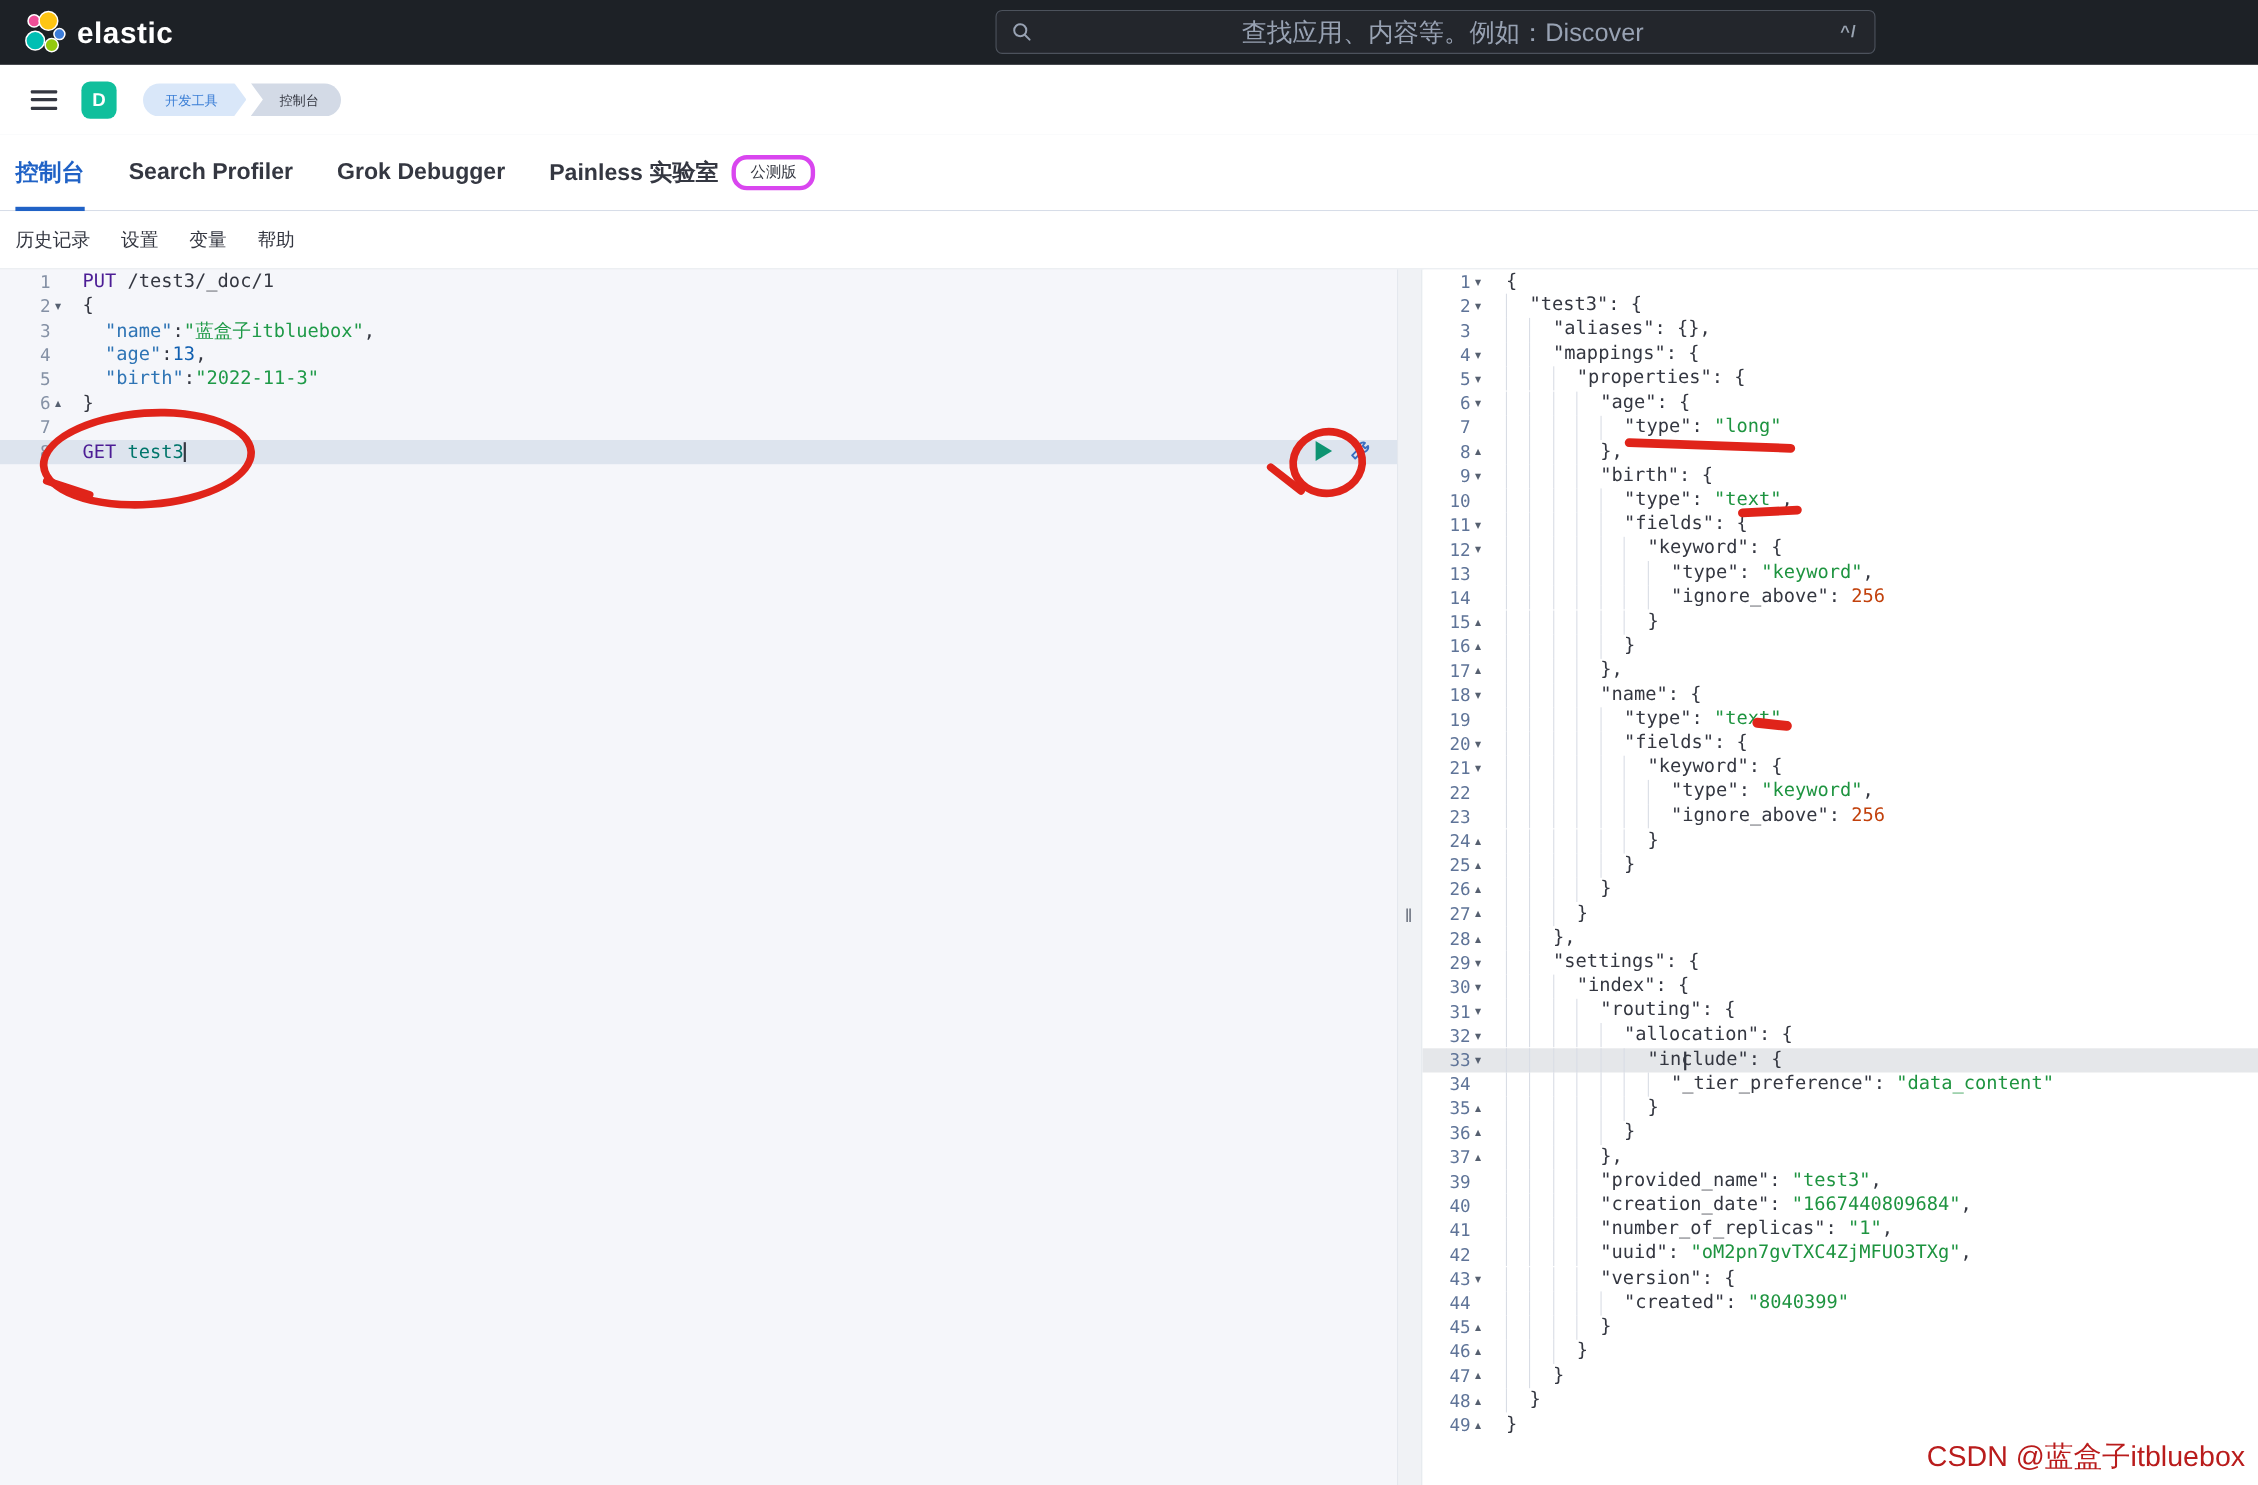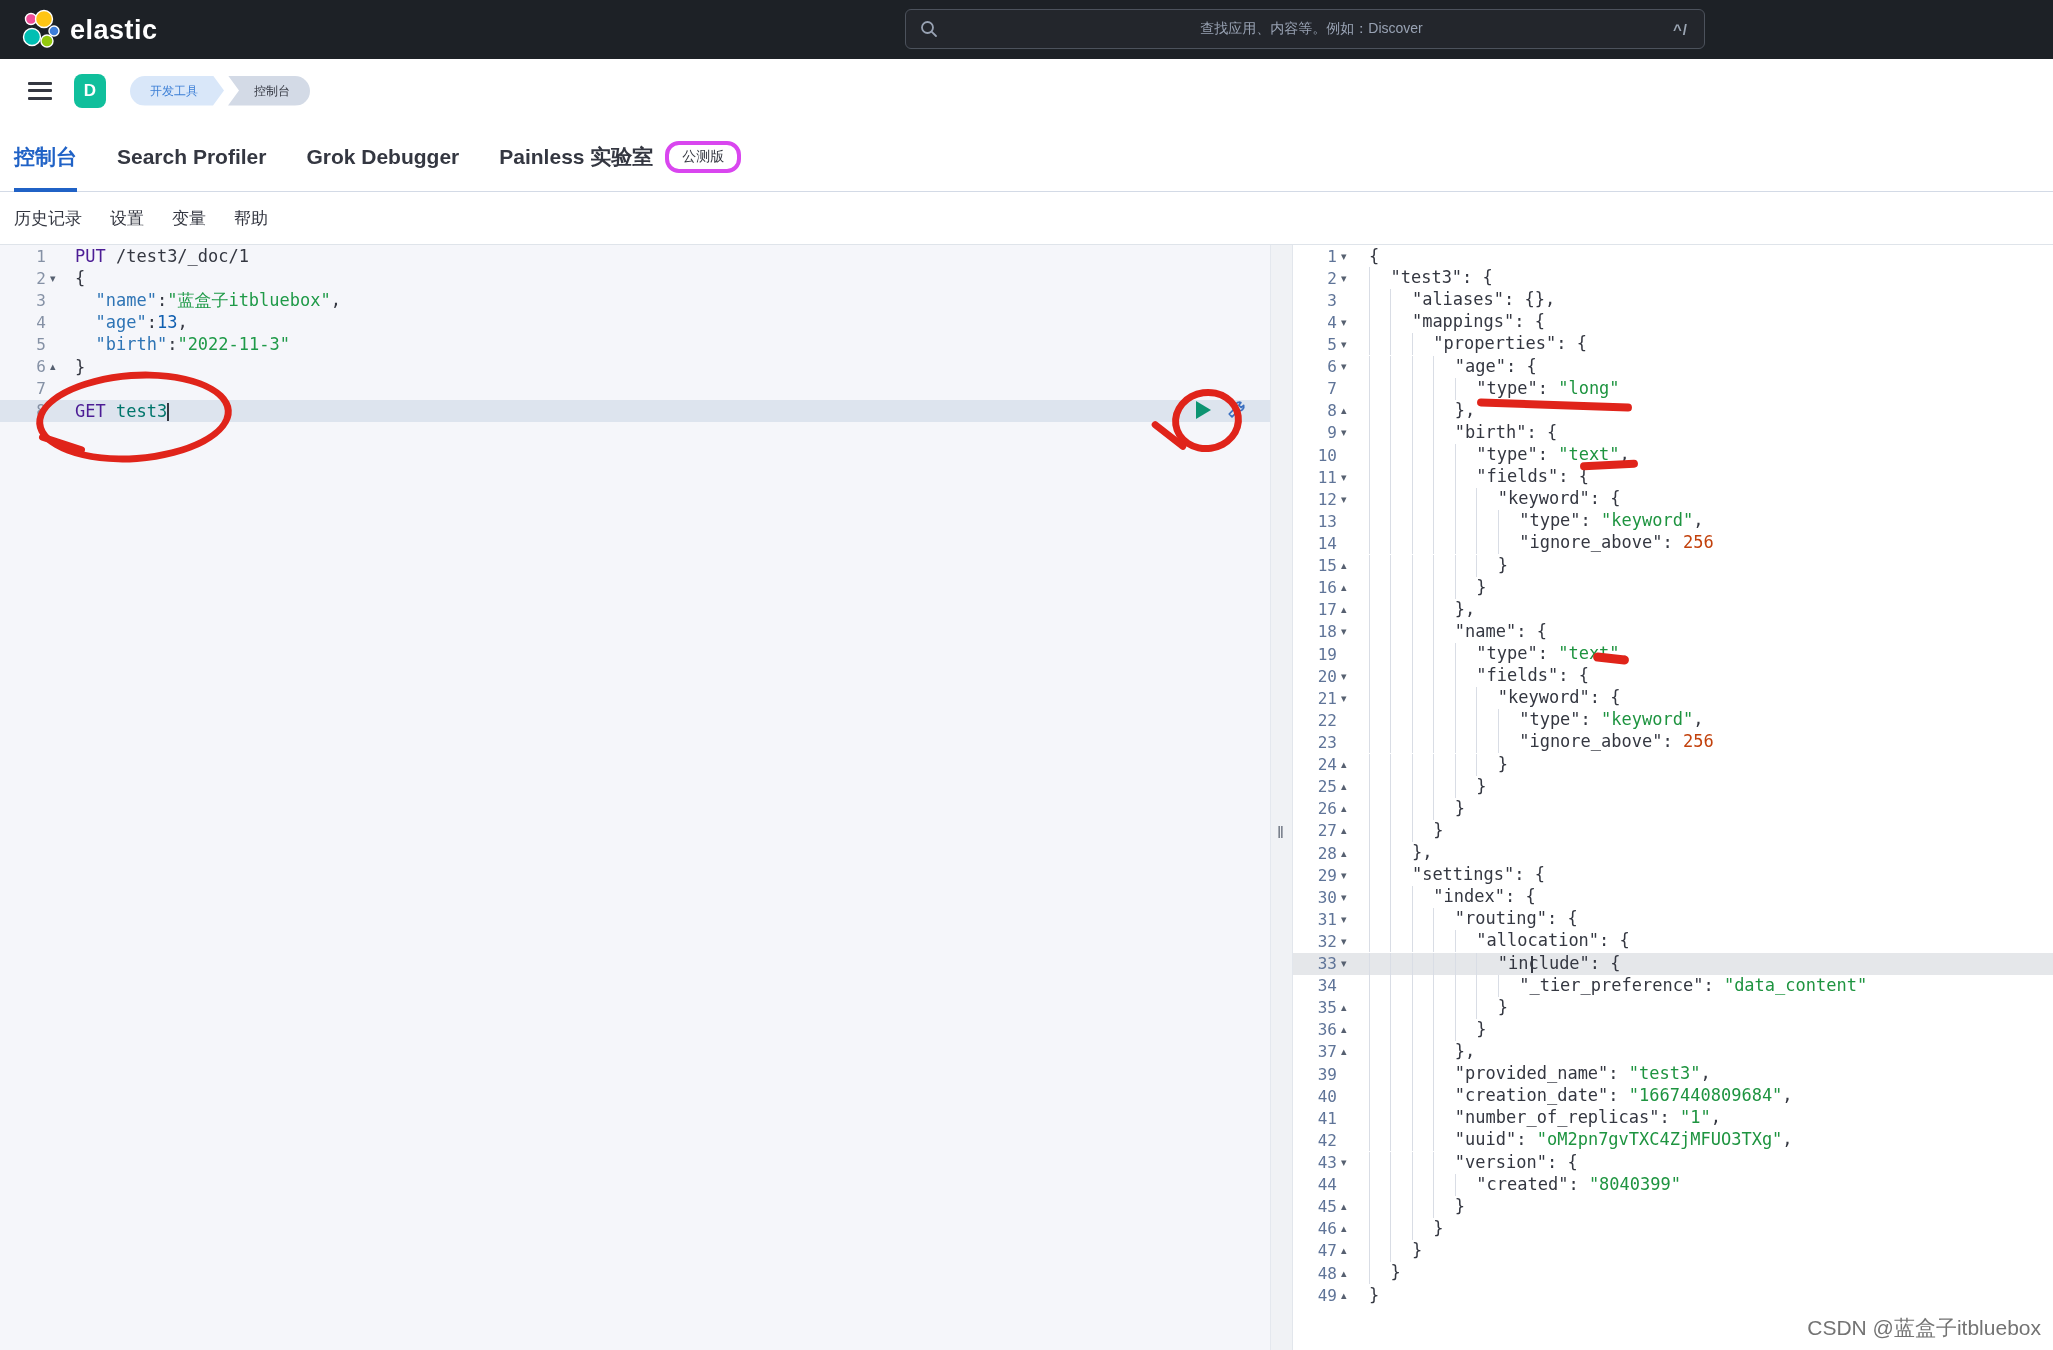--- a/index.html
+++ b/index.html
@@ -6,21 +6,21 @@
   .screen{position:relative;width:2053px;height:1350px;overflow:hidden;background:#ffffff;
           font-family:"Liberation Sans",sans-serif;color:#343741;}
 
   
   .topbar{position:absolute;left:0;top:0;width:2053px;height:59px;background:#1d2126;text-align:center;}
   .brand{position:absolute;left:20px;top:9px;display:flex;align-items:center;gap:8px;}
   .brand-text{color:#ffffff;font-size:27px;font-weight:600;letter-spacing:.5px;}
   .searchbox{position:absolute;left:905px;top:9px;width:800px;height:40px;box-sizing:border-box;
              background:#23262c;border:1px solid #4c525c;border-radius:6px;display:flex;align-items:center;}
   .searchbox .sicon{margin:0 12px 0 14px;flex:0 0 auto;display:flex;}
-  .search-ph{color:#98a2b3;font-size:14px;flex:1;white-space:nowrap;overflow:hidden;}
+  .search-ph{color:#98a2b3;font-size:23px;flex:1;white-space:nowrap;overflow:hidden;}
   .shortcut{color:#9aa4b2;font-size:15px;font-weight:700;margin-right:16px;letter-spacing:1px;}
 
   
   .crumbbar{position:absolute;left:0;top:59px;width:2053px;height:63px;background:#fff;
             border-bottom:1px solid #dde2e9;display:flex;align-items:center;}
   .hamburger{margin-left:28px;width:24px;height:18px;display:flex;flex-direction:column;justify-content:space-between;cursor:pointer;}
   .hamburger span{display:block;height:3px;background:#343741;border-radius:1px;}
   .space-badge{margin-left:22px;width:32px;height:34px;border-radius:8px;background:#10bf9c;color:#fff;
                font-size:17px;font-weight:700;display:flex;align-items:center;justify-content:center;}
   .crumbs{margin-left:24px;display:flex;align-items:center;gap:4px;}
@@ -89,21 +89,21 @@
   .anno-ellipse{border:7px solid #e0241a;border-radius:50%;}
   .anno-bar{background:#e0241a;border-radius:5px;}
   .a-get{left:36px;top:372px;width:182px;height:76px;transform:rotate(-4deg);}
   .a-get-tail{left:38px;top:440px;width:48px;height:7px;transform:rotate(18deg);}
   .a-play{left:1172px;top:389px;width:56px;height:49px;transform:rotate(-8deg);}
   .a-play-tail{left:1148px;top:432px;width:42px;height:7px;transform:rotate(38deg);}
   .a-ul-long{left:1477px;top:401px;width:155px;height:8px;transform:rotate(2deg);}
   .a-ul-text1{left:1580px;top:461px;width:58px;height:8px;transform:rotate(-3deg);}
   .a-ul-text2{left:1593px;top:654px;width:36px;height:9px;transform:rotate(6deg);}
 
-  .watermark{position:absolute;right:12px;bottom:8px;color:#737373;font-size:21px;}
+  .watermark{position:absolute;right:12px;bottom:8px;color:#b91c1c;font-size:26px;}
 </style>
 </head>
 <body>
 
 <div class="screen">
 
   <div class="topbar">
     <div class="brand">
       <svg width="42" height="42" viewBox="0 0 42 42">
         <circle cx="11" cy="10" r="5.5" fill="#f04e98" stroke="#fff" stroke-width="1.4"></circle>

